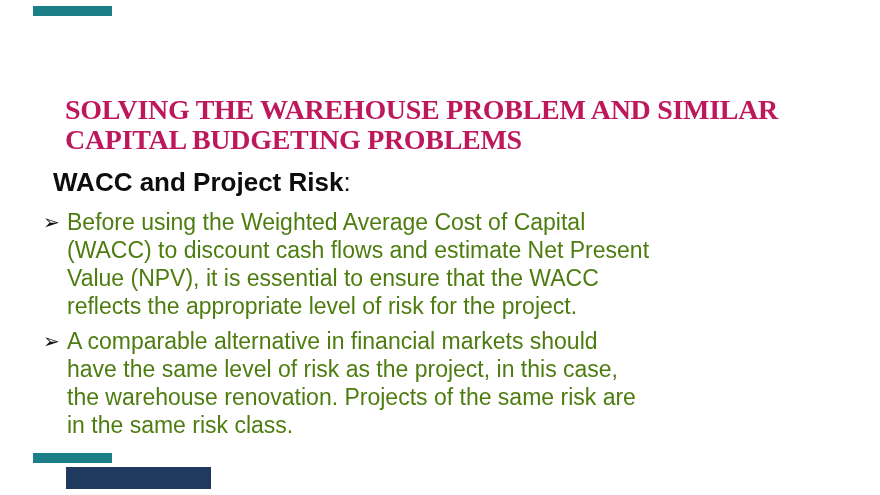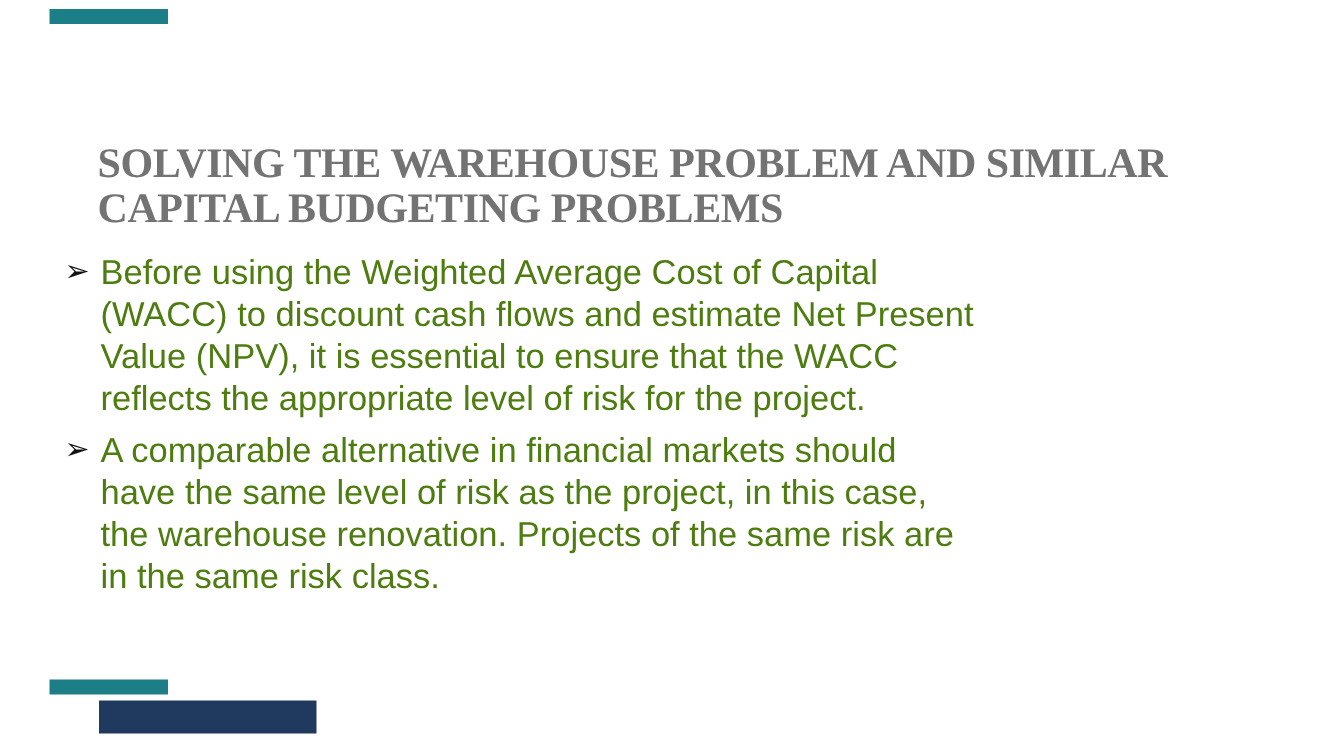--- a/index.html
+++ b/index.html
@@ -74,25 +74,26 @@
     color: #4d7c0f;
   }
 </style>
 </head>
 <body>
 
 <div class="slide">
 
   <div class="bar bar-top-teal" style="background-color: rgb(28, 126, 134);"></div>
 
-  <h1 class="title" style="color: #737373; margin-top: 32px;">SOLVING THE WAREHOUSE PROBLEM AND SIMILAR
+  <h1 class="title" style="color: #be185d; margin-top: 32px;">SOLVING THE WAREHOUSE PROBLEM AND SIMILAR
 CAPITAL BUDGETING PROBLEMS</h1>
 
   <div class="content">
 
+    <h2 class="heading"><span>WACC and Project Risk</span><span class="colon">:</span></h2>
 
     <div class="bullet">
       <span class="bullet-glyph">➢</span>
       <span class="bullet-text">Before using the Weighted Average Cost of Capital
 (WACC) to discount cash flows and estimate Net Present
 Value (NPV), it is essential to ensure that the WACC
 reflects the appropriate level of risk for the project.</span>
     </div>
 
     <div class="bullet">

